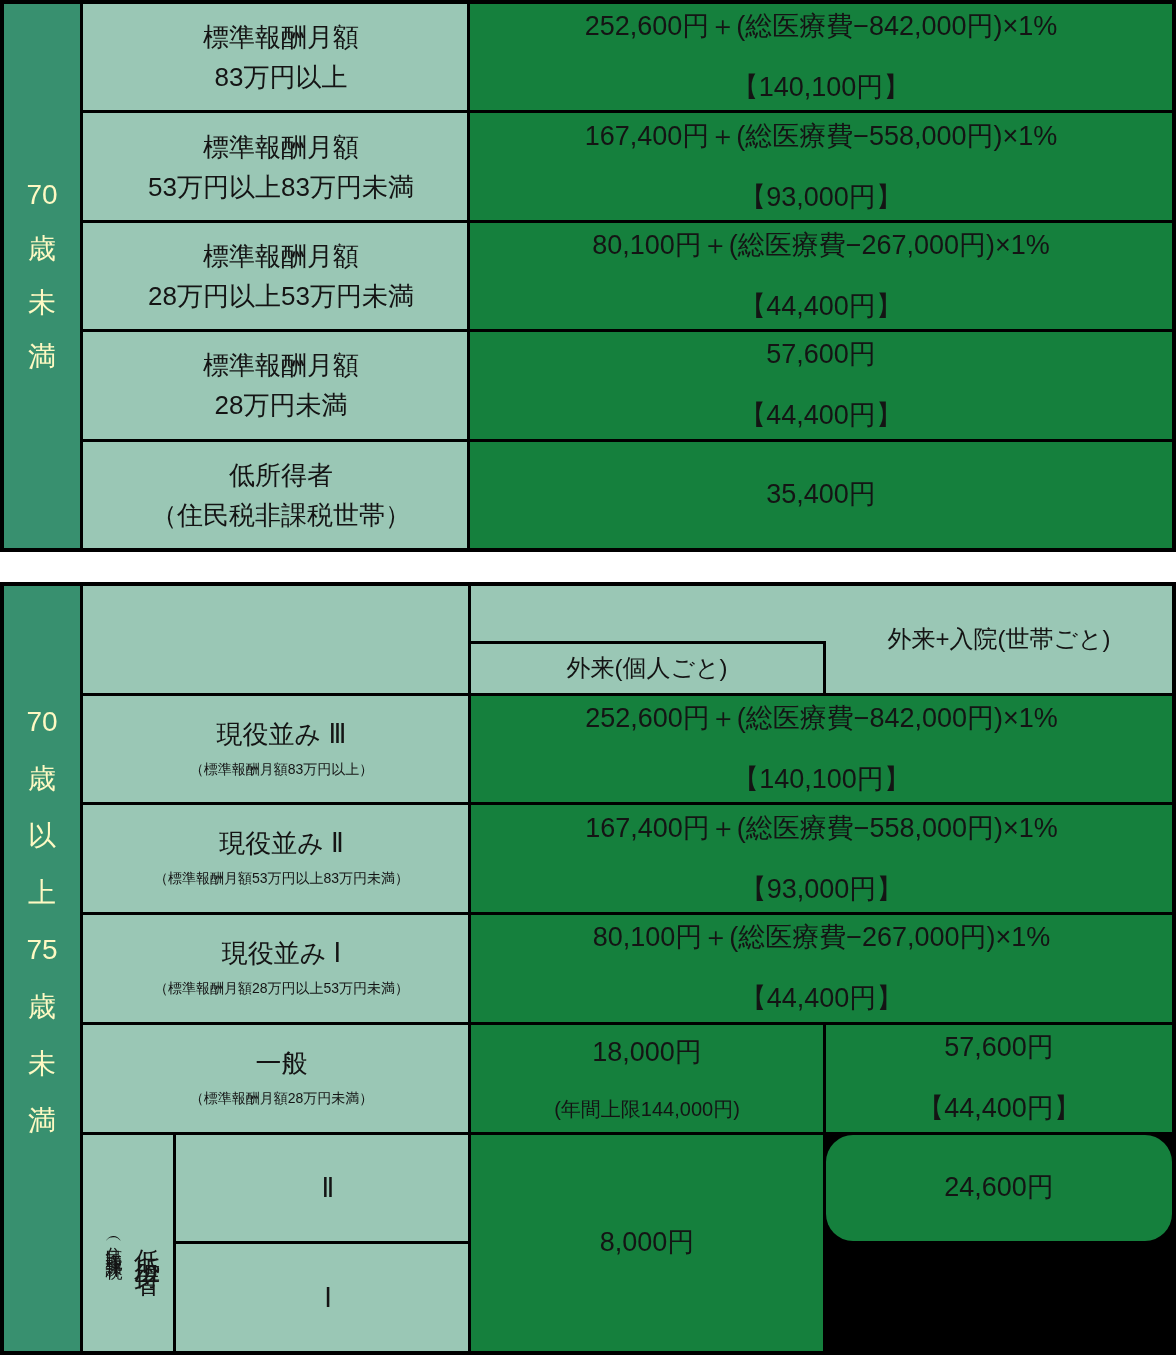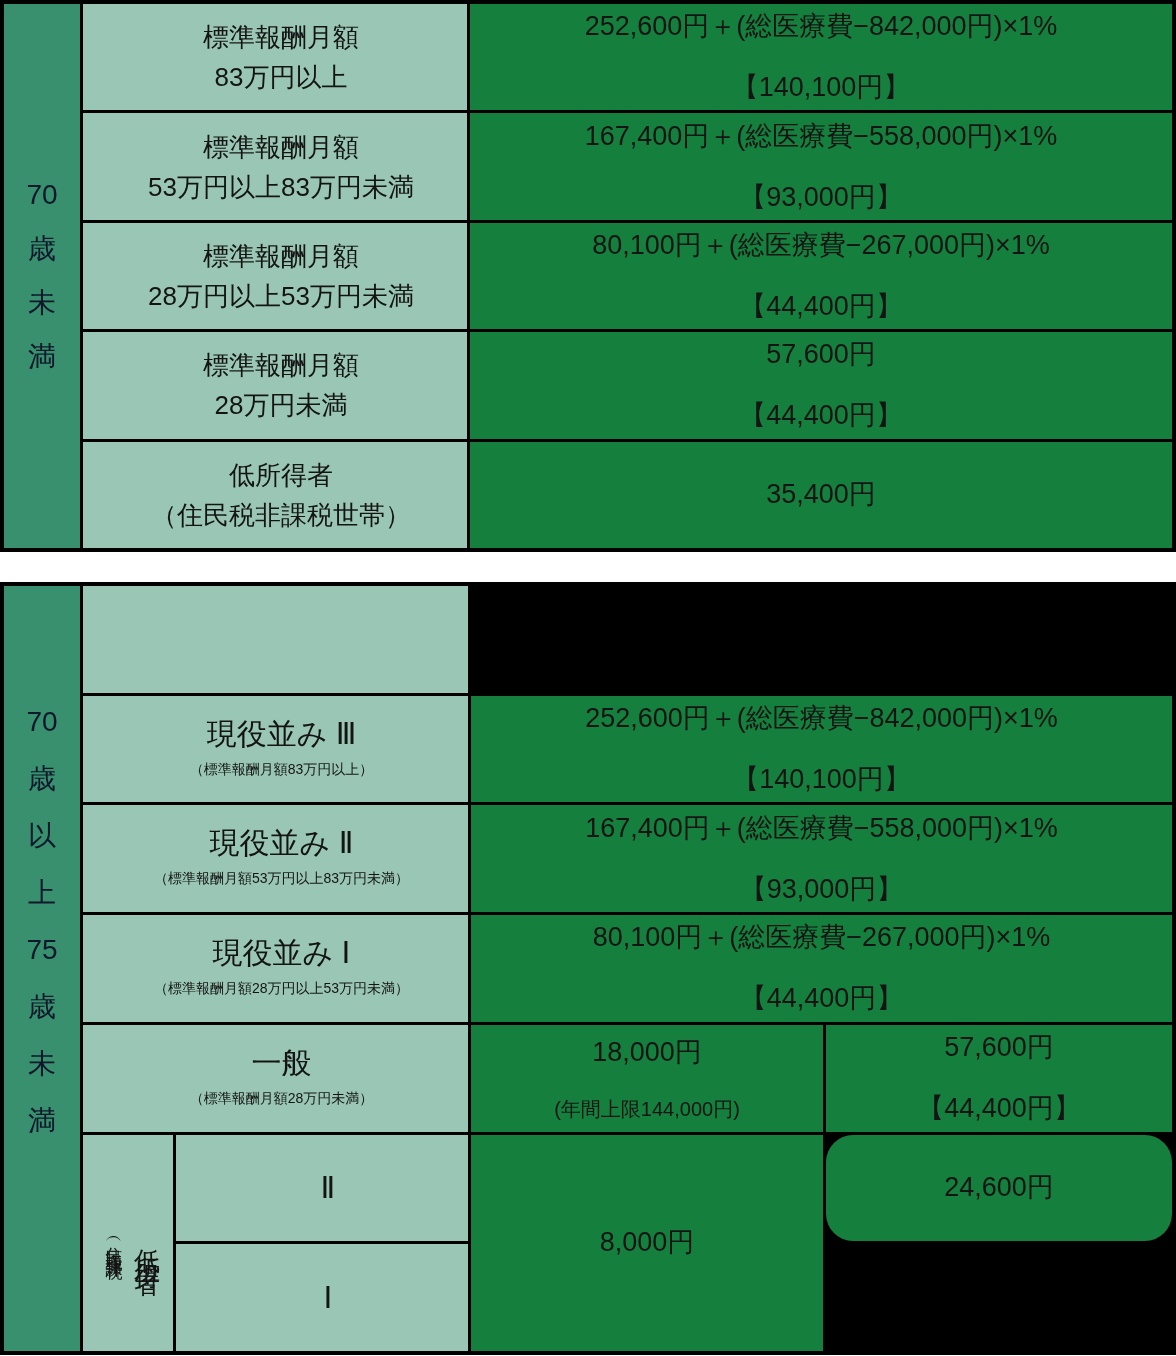--- a/index.html
+++ b/index.html
@@ -32,28 +32,28 @@
     display:flex; flex-direction:column;
     align-items:center; justify-content:center;
     text-align:center;
     overflow:hidden;
   }
   .green { background:#9AC7B5;padding-left:12px; }
   .white { background:#15803d;gap:20px; }
   .dark  { background:#38906F; }
 
   
-  .agecol { grid-column:1; color:#0f172a; }
+  .agecol { grid-column:1; color:#fef9c3; }
   .t1 .agecol { grid-row:1/6; }
   .t2 .agecol { grid-row:1/8; padding-bottom:96px; }
   .agecol .ch { font-size:28px; line-height:54px; }
   .t2 .agecol .ch { line-height:57px; }
 
   
-  .lbl-main { font-size:30px; line-height:40px; }
+  .lbl-main { font-size:26px; line-height:40px; }
   .lbl-sub  { font-size:14px; line-height:31px; }
   .lbl-same { font-size:26px; line-height:40px; }
   .val-line { font-size:27px; line-height:41px; }
   .val-sub  { font-size:20px; line-height:32px; }
 
   
   .hdr-b  { grid-column:2/4; grid-row:1; }
   .hdr-cd { grid-column:4/6; grid-row:1; position:relative; }
   .hdr-plus {
     position:absolute; top:0; bottom:0; right:0; width:346px;
@@ -144,20 +144,24 @@
     <div class="ch">歳</div>
     <div class="ch">以</div>
     <div class="ch">上</div>
     <div class="ch">75</div>
     <div class="ch">歳</div>
     <div class="ch">未</div>
     <div class="ch">満</div>
   </div>
 
   <div class="cell green hdr-b"></div>
+  <div class="green hdr-cd">
+    <div class="hdr-plus">外来+入院(世帯ごと)</div>
+    <div class="hdr-box">外来(個人ごと)</div>
+  </div>
 
   <div class="cell green lbl-span">
     <div class="lbl-main">現役並み Ⅲ</div>
     <div class="lbl-sub">（標準報酬月額83万円以上）</div>
   </div>
   <div class="cell white val-span">
     <div class="val-line">252,600円＋(総医療費−842,000円)×1%</div>
     <div class="val-line">【140,100円】</div>
   </div>
 

